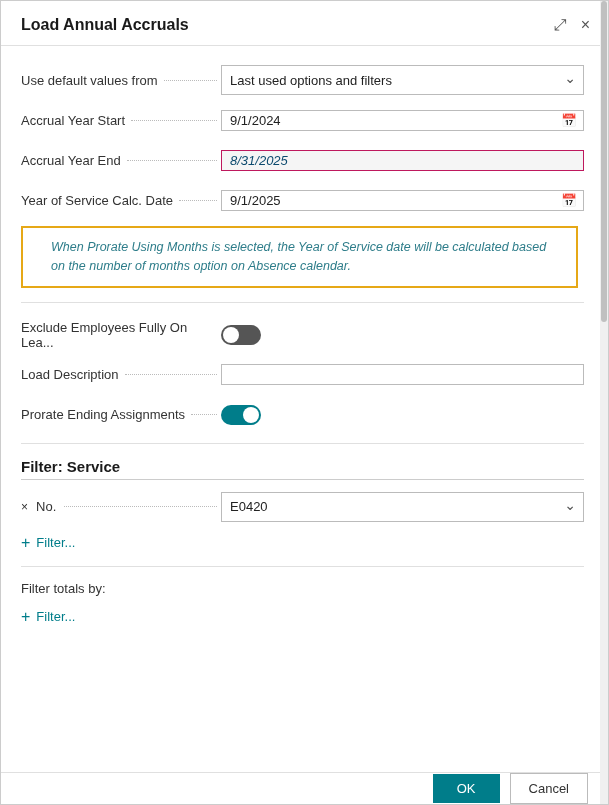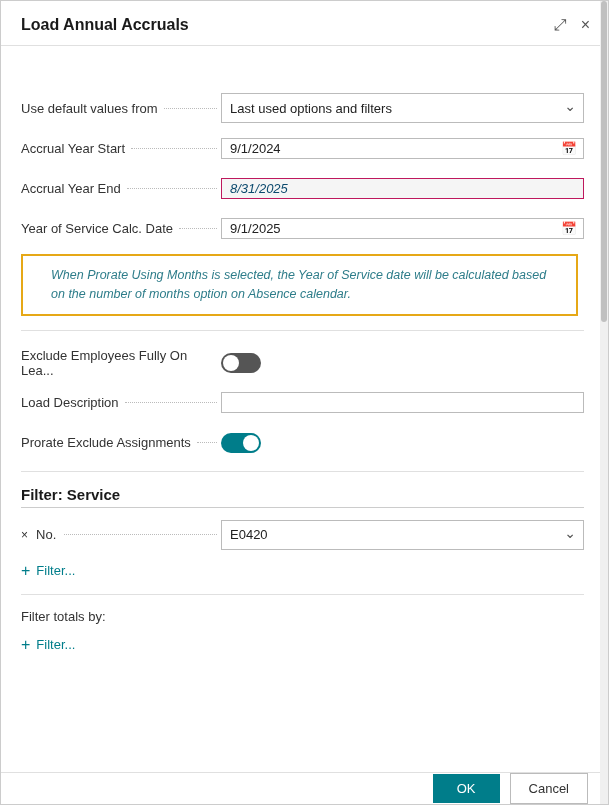--- a/index.html
+++ b/index.html
@@ -16,21 +16,20 @@
 
     .dialog {
       background: #fff;
       width: 609px;
       min-height: 805px;
       border: 1px solid #ccc;
       box-shadow: 0 4px 20px rgba(0,0,0,0.2);
       display: flex;
       flex-direction: column;
       position: relative;
-      gap: 28px;
     }
 
     .dialog-header {
       display: flex;
       align-items: center;
       justify-content: space-between;
       padding: 14px 16px 10px 20px;
       border-bottom: 1px solid #e0e0e0;
     }
 
@@ -431,21 +430,21 @@
         <span>Load Description</span>
         <span class="dots"></span>
       </div>
       <div class="form-control-wrap">
         <input type="text" class="form-input" style="">
       </div>
     </div>
 
     <div class="form-row">
       <div class="form-label">
-        <span>Prorate Exclude Assignments</span>
+        <span>Prorate Ending Assignments</span>
         <span class="dots"></span>
       </div>
       <div class="form-control-wrap">
         <div class="toggle-wrapper">
           <label class="toggle on">
             <input type="checkbox" checked="" style="">
             <span class="toggle-slider"></span>
           </label>
         </div>
       </div>

